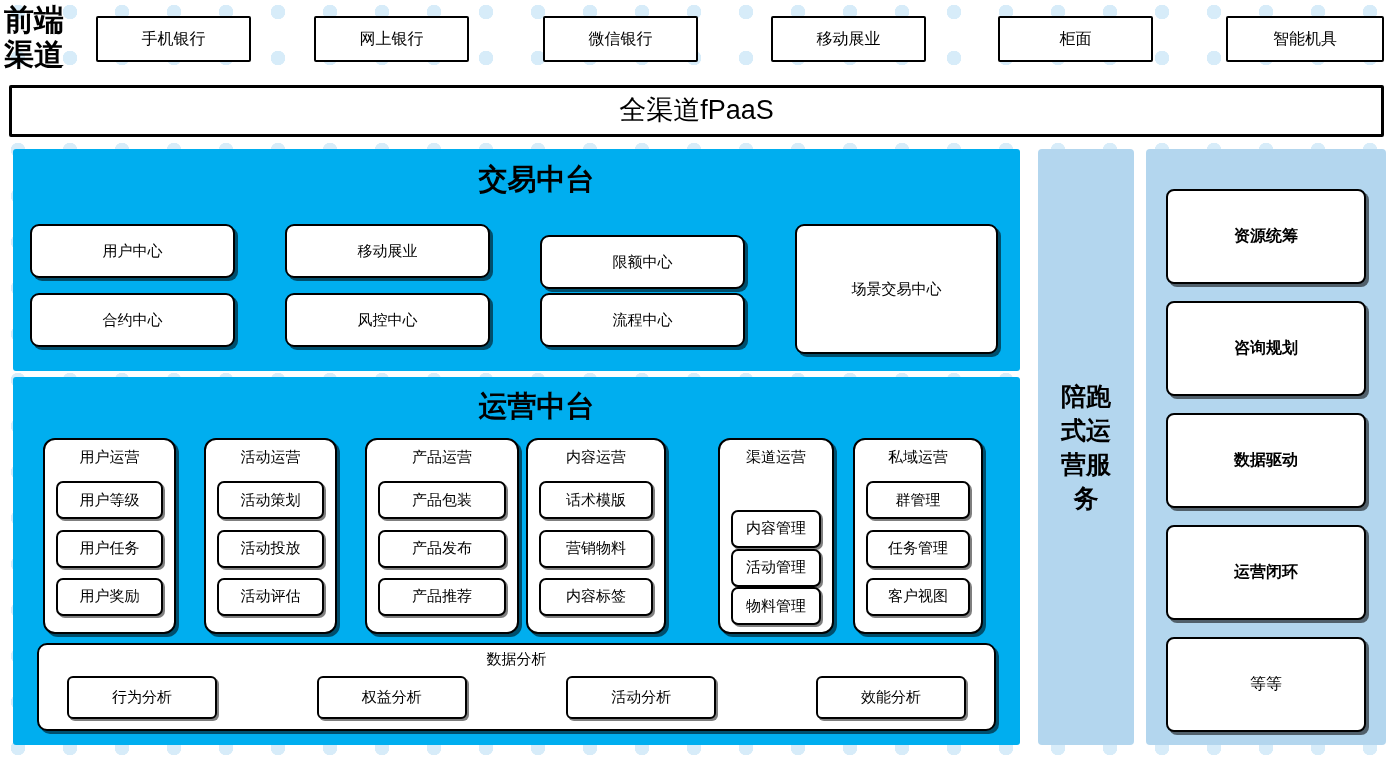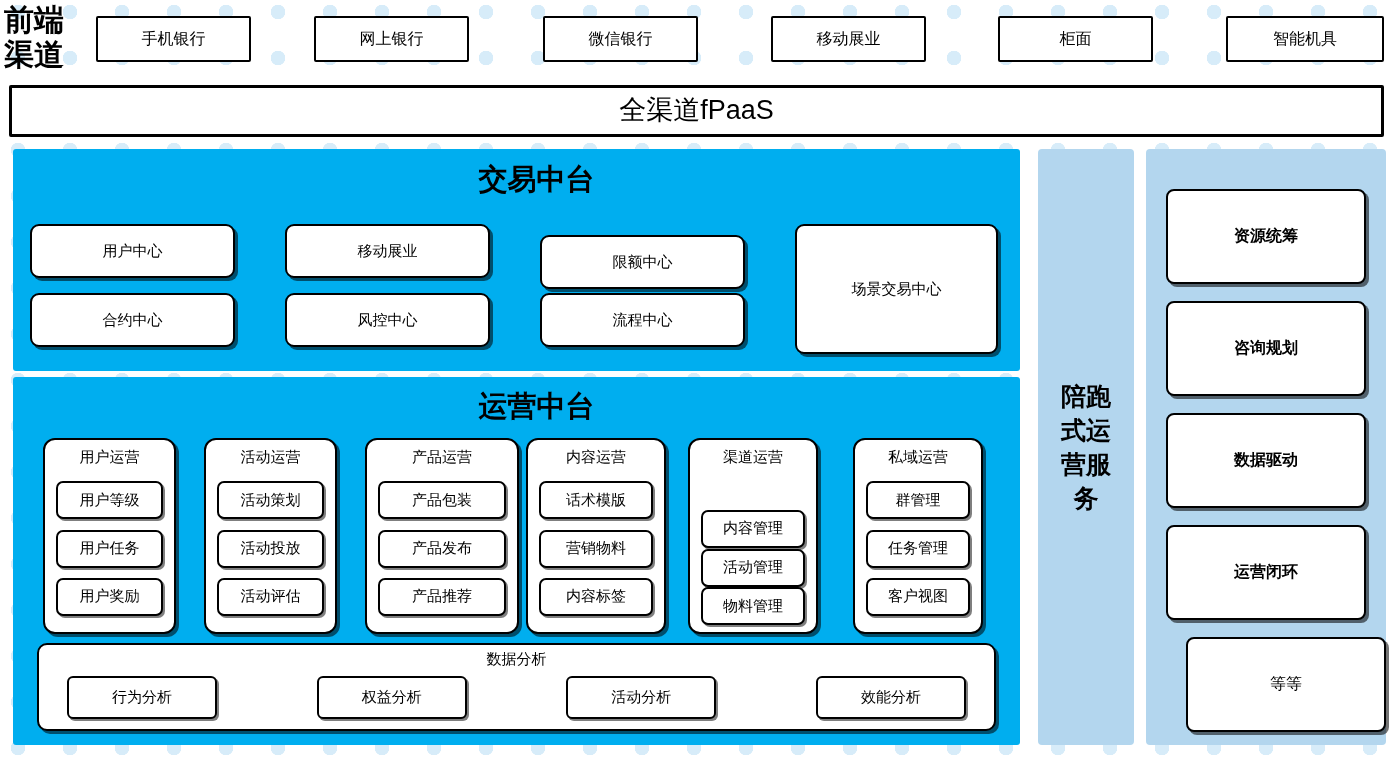--- a/index.html
+++ b/index.html
@@ -203,21 +203,21 @@
     width: 200px;
     height: 95px;
     font-size: 16px;
     font-weight: bold;
     background: #fff;
     border: 2.5px solid #000;
     border-radius: 8px;
     box-shadow: 3px 3px 0 rgba(0,0,0,0.55);
     display: flex; align-items: center; justify-content: center;
   }
-  .value-box.plain { font-weight: normal; margin-left: 20px; }
+  .value-box.plain { font-weight: normal; }
 </style>
 </head>
 <body>
 
 <div id="canvas">
 
   <div id="channel-label">前端
 渠道</div>
 
   <div id="channel-row"></div>
@@ -297,21 +297,21 @@
       </div>
     </div>
     <div class="ops-group" style="left: 526px; width: 140px;">
       <div class="ops-group-title">内容运营</div>
       <div class="ops-items">
         <div class="ops-item">话术模版</div>
         <div class="ops-item">营销物料</div>
         <div class="ops-item">内容标签</div>
       </div>
     </div>
-    <div class="ops-group" style="left: 688px; width: 130px; gap: 38px;">
+    <div class="ops-group" style="left: 718px; width: 116px; gap: 38px;">
       <div class="ops-group-title">渠道运营</div>
       <div class="ops-items">
         <div class="ops-item">内容管理</div>
         <div class="ops-item">活动管理</div>
         <div class="ops-item">物料管理</div>
       </div>
     </div>
     <div class="ops-group" style="left: 853px; width: 130px;">
       <div class="ops-group-title">私域运营</div>
       <div class="ops-items">

